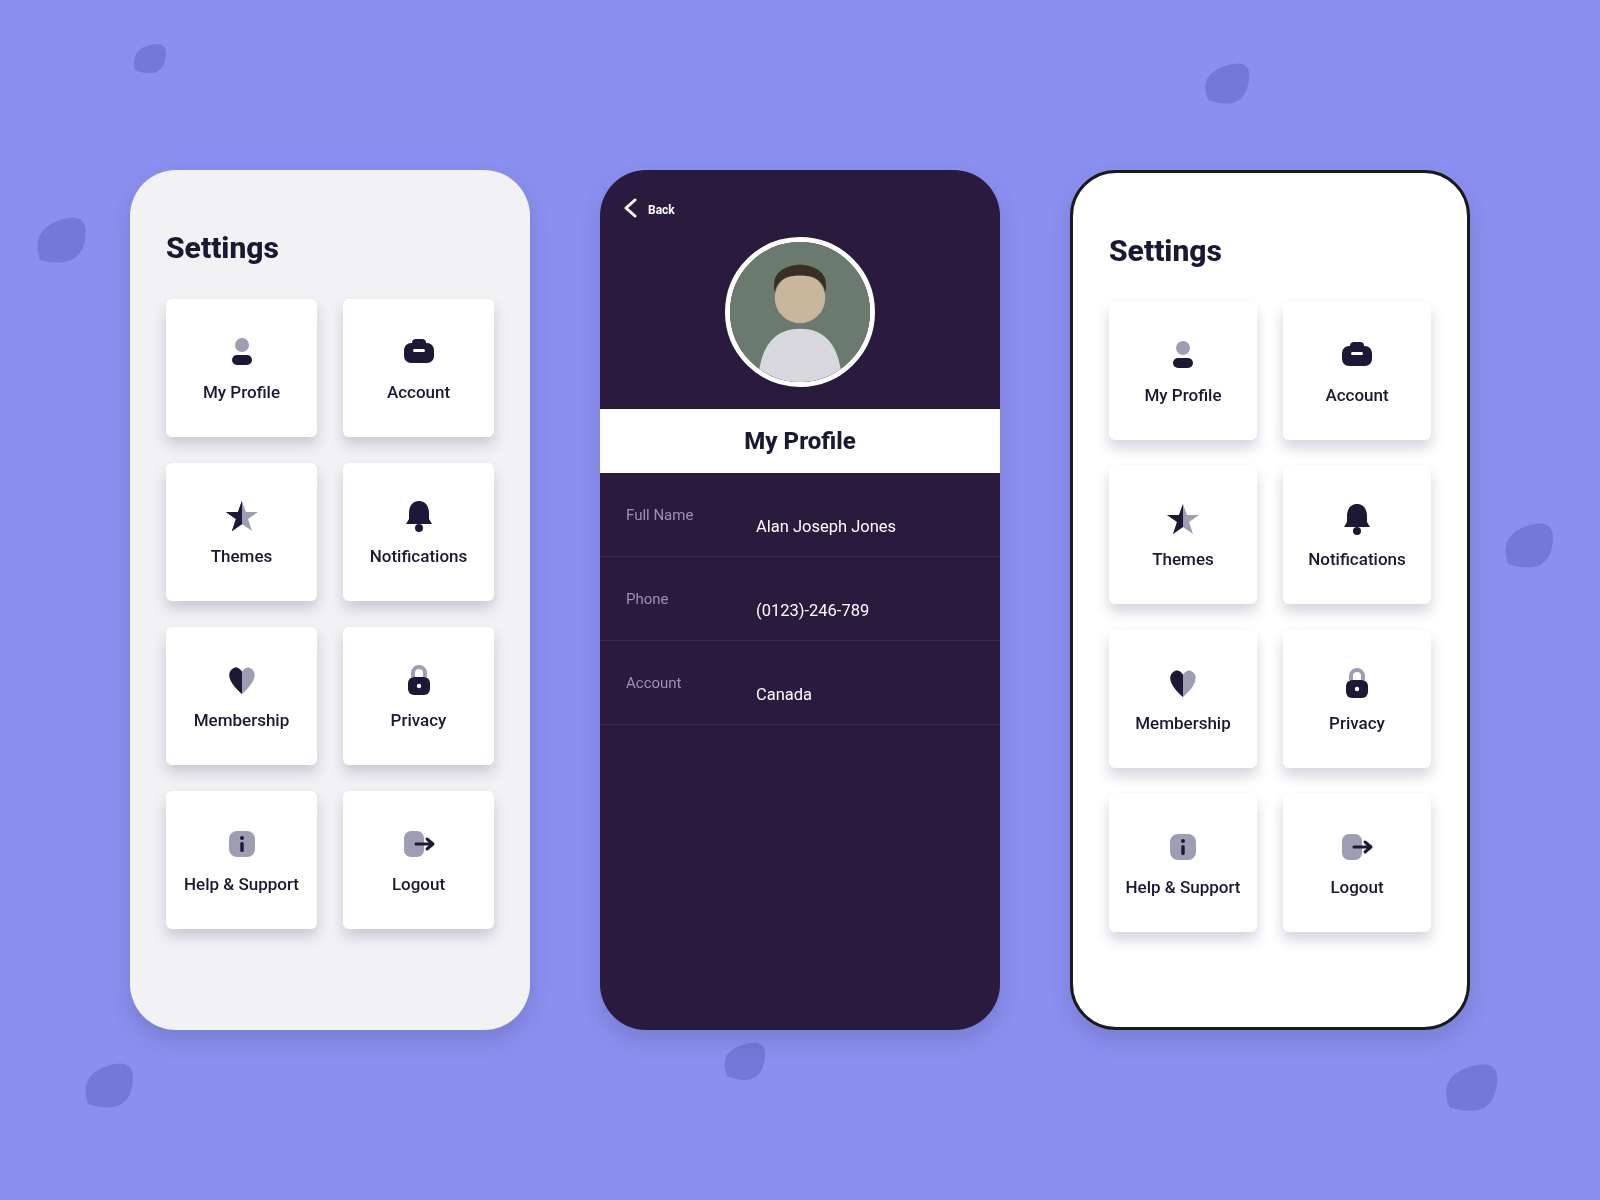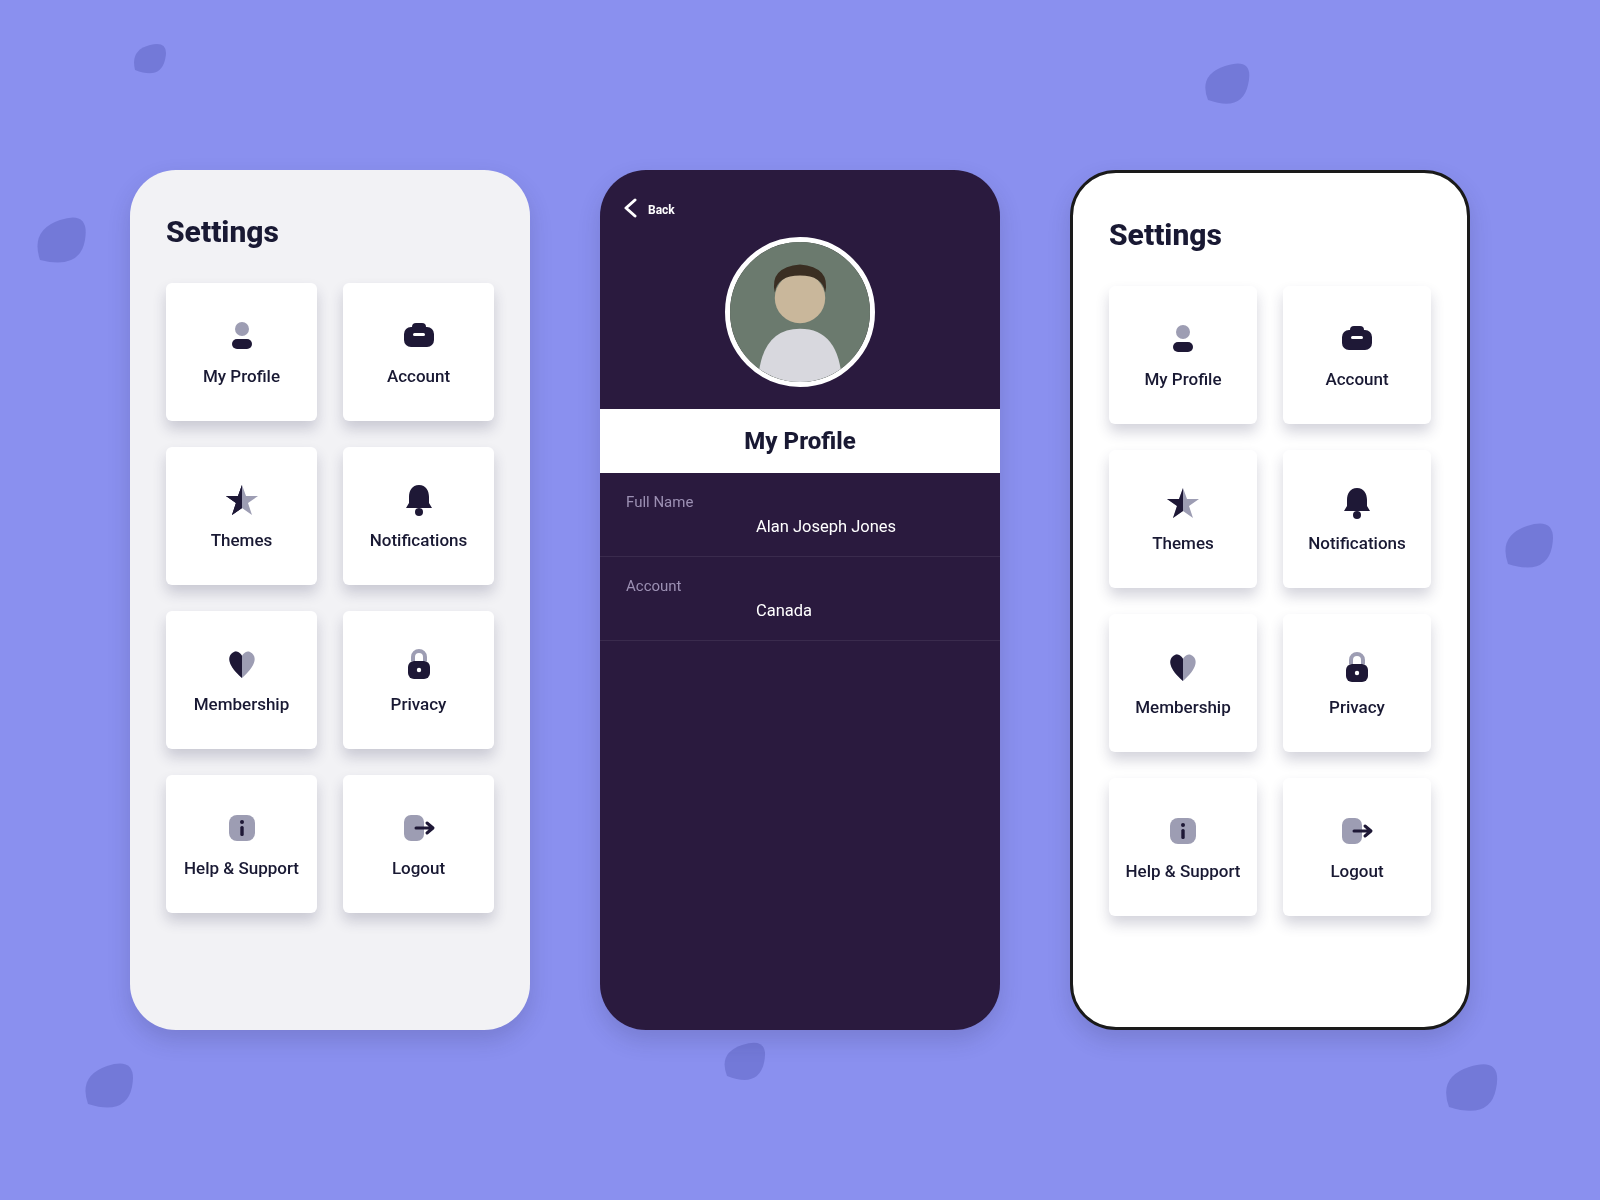--- a/index.html
+++ b/index.html
@@ -29,21 +29,21 @@
     box-shadow:var(--card-shadow);
     position:relative;
     overflow:hidden;
   }
   .phone.light{background:#f2f2f5;}
   .phone.dark{background:var(--dark);}
   .phone.outline{background:#ffffff;border:3px solid #1a1a1a;}
   
   .settings-head{
     padding:44px 36px 8px 36px;
-    font-size:30px;font-weight:800;color:var(--text-dark);
+    font-size:30px;font-weight:800;color:var(--text-dark);margin-top:16px;
   }
   .grid{
     display:grid;grid-template-columns:1fr 1fr;
     gap:26px;padding:26px 36px;
   }
   .tile{
     background:#ffffff;border-radius:6px;
     height:138px;
     box-shadow:var(--tile-shadow);
     display:flex;flex-direction:column;align-items:center;justify-content:center;
@@ -62,21 +62,21 @@
     border:5px solid #ffffff;overflow:hidden;
     background:#3a3a3a;
   }
   .avatar svg{width:100%;height:100%;display:block;}
   .section-title{
     background:#ffffff;color:var(--text-dark);
     text-align:center;font-size:24px;font-weight:800;
     padding:18px 0;
   }
   .field{
-    display:flex;align-items:flex-start;
+    display:flex;align-items:center;
     padding:20px 26px;
     border-bottom:1px solid rgba(255,255,255,0.08);
   }
   .field .k{width:130px;color:#9c90b3;font-size:15px;}
   .field .v{color:#ffffff;font-size:16.5px;margin-top:24px;}
 </style>
 </head>
 <body>
 
 <svg class="blob" style="left:30px;top:210px" width="70" height="60" viewBox="0 0 70 60">
@@ -216,20 +216,24 @@
     </div>
 
     <div class="section-title">My Profile</div>
 
     <div>
       <div class="field">
         <span class="k">Full Name</span>
         <span class="v">Alan Joseph Jones</span>
       </div>
       <div class="field">
+        <span class="k">Phone</span>
+        <span class="v">(0123)-246-789</span>
+      </div>
+      <div class="field">
         <span class="k">Account</span>
         <span class="v">Canada</span>
       </div>
     </div>
   </div>
 
   <div class="phone outline">
     <div class="settings-head">Settings</div>
     <div class="grid">
 

